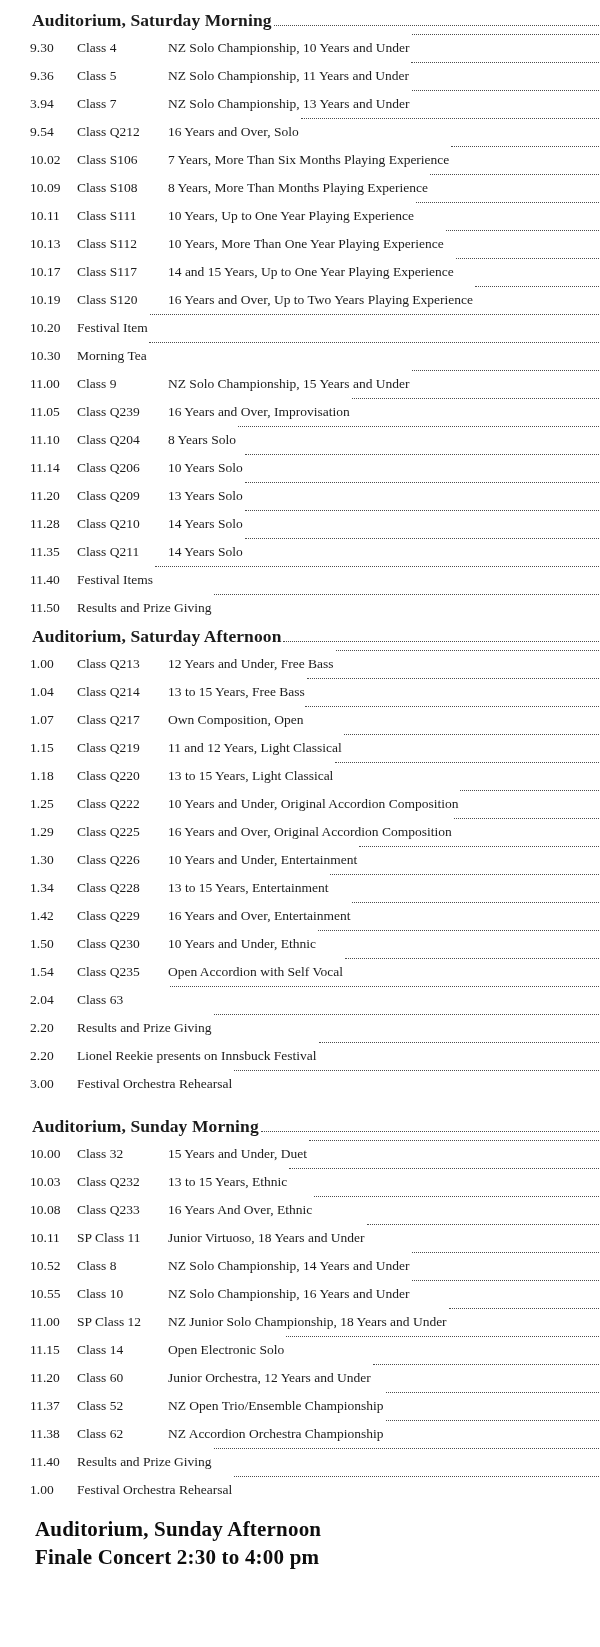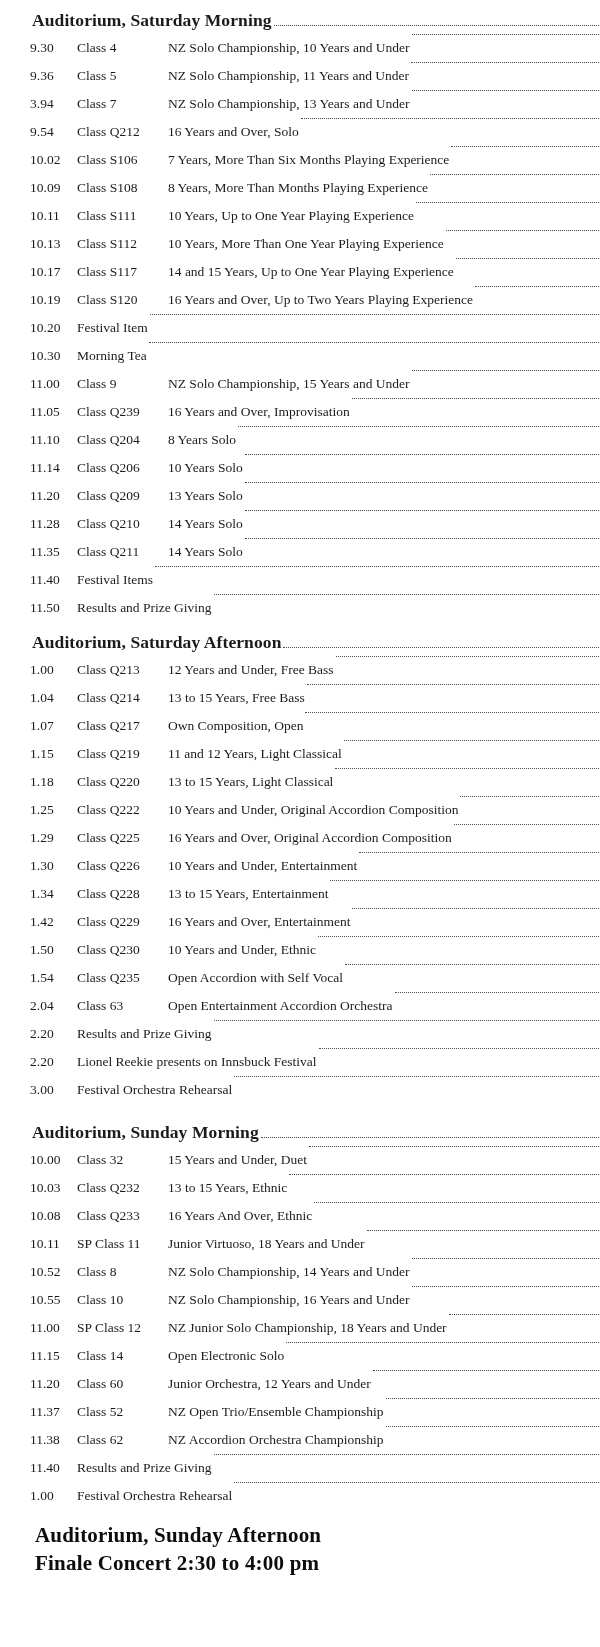--- a/index.html
+++ b/index.html
@@ -10,21 +10,21 @@
     box-sizing: border-box;
     padding: 6px 0 0 30px;
     background: #ffffff;
     color: #1b1b1b;
     font-family: "Liberation Serif", "DejaVu Serif", serif;
     font-size: 13.5px;
     overflow: hidden;
     border-radius: 30px;
   }
   .section { }
-  .section + .section { margin-top: 6px; }
+  .section + .section { }
   .section:nth-of-type(3) { margin-top: 14px; }
 
   .heading-row {
     display: flex;
     align-items: baseline;
     height: 28px;
     line-height: 28px;
     white-space: nowrap;
   }
   .heading-text {
@@ -271,21 +271,20 @@
         </div>
         <div class="row">
           <span class="time">1.54</span>
           <span class="cls">Class Q235</span>
           <span class="desc">Open Accordion with Self Vocal</span>
           <span class="leader"></span>
         </div>
         <div class="row">
           <span class="time">2.04</span>
           <span class="cls">Class 63</span>
-          <span class="desc">Open Entertainment Accordion Orchestra</span>
           <span class="leader"></span>
         </div>
         <div class="row">
           <span class="time">2.20</span>
           <span class="desc">Results and Prize Giving </span>
           <span class="leader"></span>
         </div>
         <div class="row">
           <span class="time">2.20</span>
           <span class="desc">Lionel Reekie presents on Innsbuck Festival</span>

